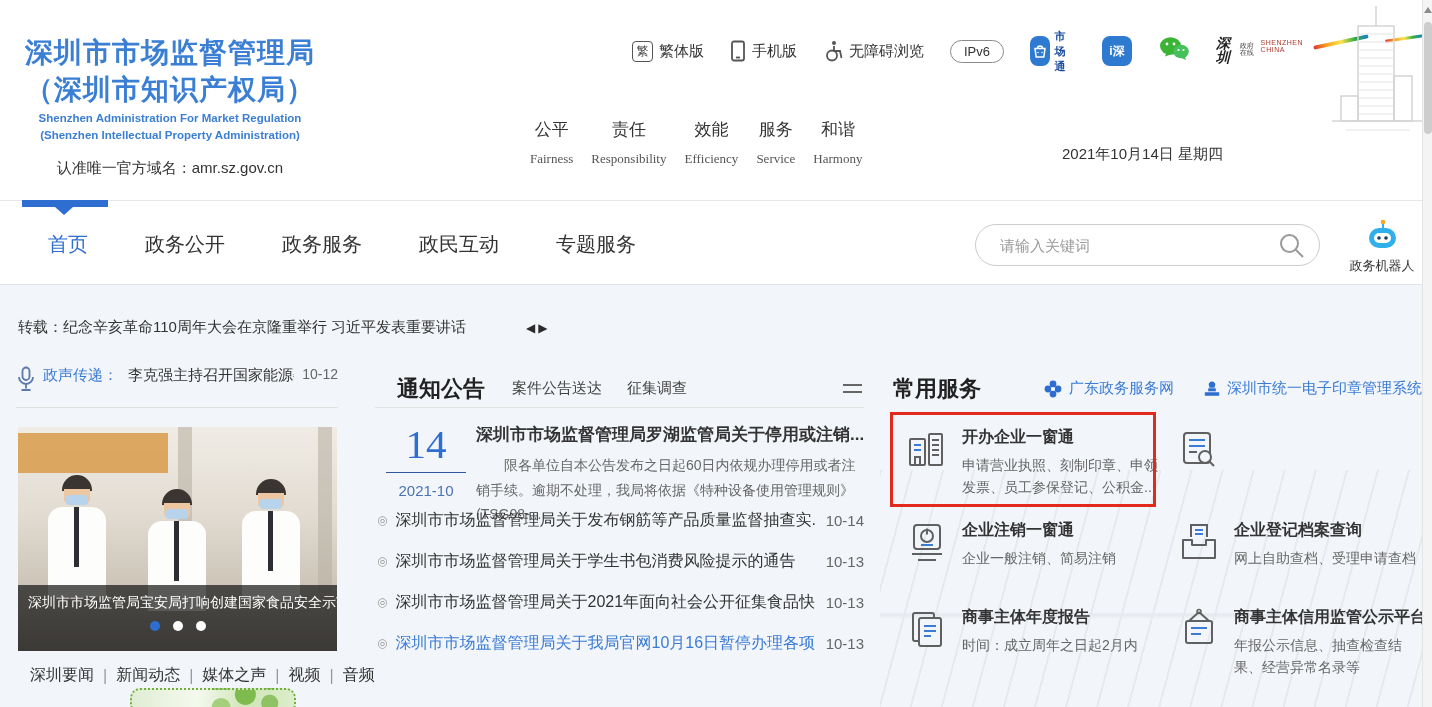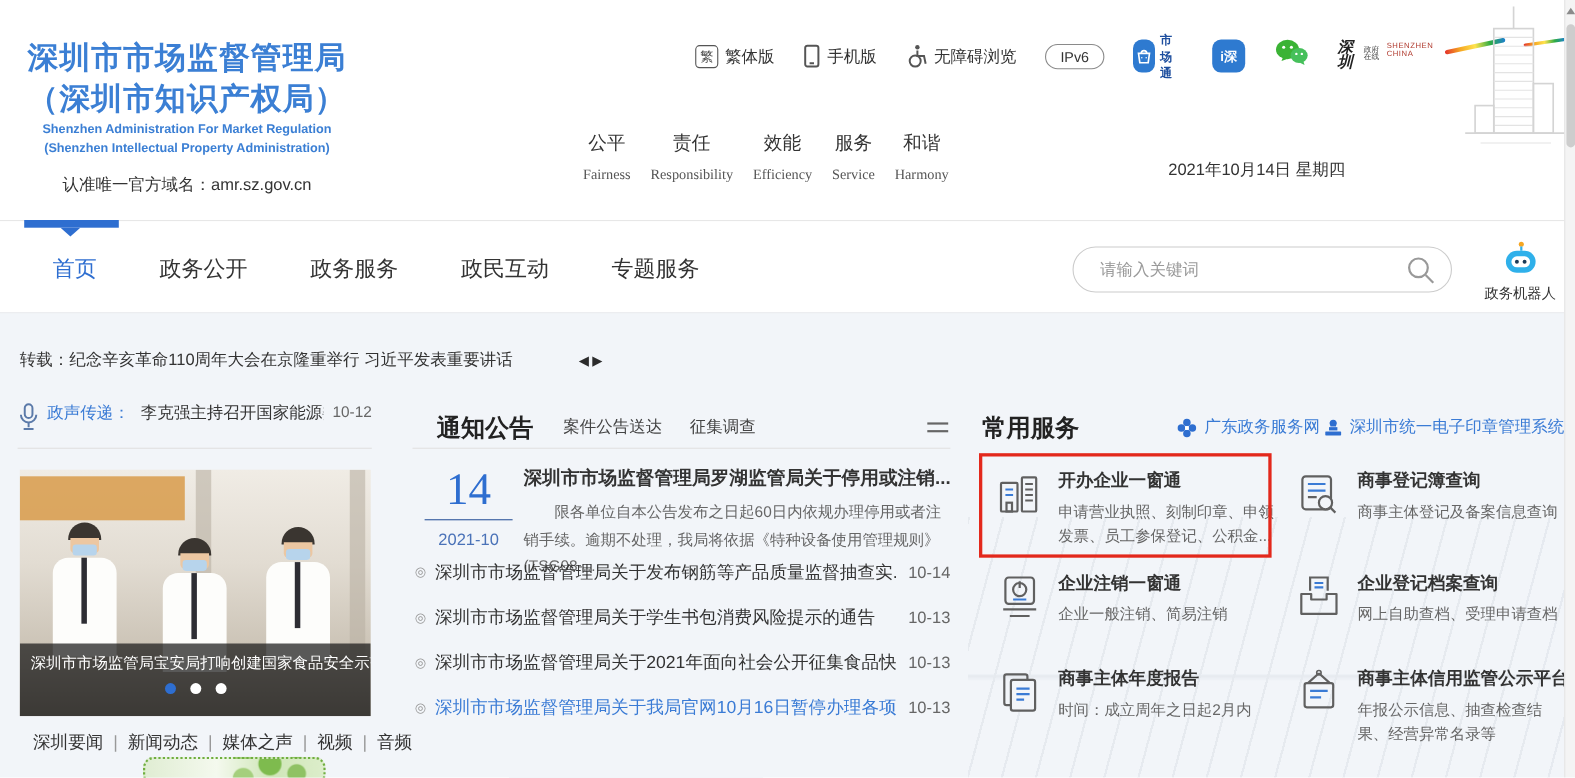--- a/index.html
+++ b/index.html
@@ -105,21 +105,21 @@
   .notice-list{position:absolute;left:375px;top:508px;width:489px;list-style:none;margin:0;padding:0;}
   .notice-item{display:flex;align-items:center;height:24px;margin-bottom:17px;cursor:pointer;}
   .notice-bullet{font-size:12px;color:#999;margin:0 8px 0 2px;}
   .notice-title{flex:1;font-size:16px;color:#333;white-space:nowrap;overflow:hidden;}
   .notice-item.highlight .notice-title{color:#3a7bd5;}
   .notice-date{font-size:15px;color:#666;margin-left:10px;}
 
   
   .services-header{position:absolute;left:893px;top:370px;width:529px;height:37px;display:flex;align-items:center;}
   .services-title{font-size:22px;font-weight:bold;color:#222;}
-  .portal-links{display:flex;gap:3px;margin-left:auto;}
+  .portal-links{display:flex;gap:29px;margin-left:auto;}
   .portal-link{display:flex;align-items:center;gap:6px;font-size:15px;color:#3a7bd5;cursor:pointer;white-space:nowrap;}
 
   .service-grid{position:absolute;left:891px;top:412px;width:531px;display:grid;grid-template-columns:272px 259px;grid-template-rows:93px 87px 87px;}
   .service-item{position:relative;display:flex;padding:15px 0 0 14px;box-sizing:border-box;cursor:pointer;}
   .service-item.highlighted::after{content:"";position:absolute;left:-1px;top:0;right:7px;bottom:-2px;border:3px solid #e3281c;pointer-events:none;}
   .service-icon{flex:0 0 44px;}
   .service-text{margin-left:13px;width:205px;}
   .service-title{font-size:16px;font-weight:bold;color:#333;white-space:nowrap;}
   .service-desc{margin-top:7px;font-size:14px;color:#666;line-height:1.55;}
 
@@ -431,24 +431,20 @@
     <div class="service-item">
       <span class="service-icon">
         <svg width="44" height="44" viewBox="0 0 44 44" fill="none">
             <rect x="7" y="6" width="26" height="30" rx="3" stroke="#606060" stroke-width="2"></rect>
             <path d="M12 13h16M12 19h16" stroke="#3a7bd5" stroke-width="2"></path>
             <path d="M12 25h8" stroke="#606060" stroke-width="2"></path>
             <circle cx="28" cy="30" r="6" fill="#f2f5f9" stroke="#606060" stroke-width="2"></circle>
             <path d="M32.5 34.5L37 39" stroke="#606060" stroke-width="2"></path>
           </svg>
       </span>
-      <span class="service-text">
-        <div class="service-title">商事登记簿查询</div>
-        <div class="service-desc">商事主体登记及备案信息查询</div>
-      </span>
     </div>
     <div class="service-item">
       <span class="service-icon">
         <svg width="44" height="44" viewBox="0 0 44 44" fill="none">
             <rect x="9" y="5" width="26" height="24" rx="3" stroke="#606060" stroke-width="2"></rect>
             <circle cx="22" cy="16" r="6" stroke="#606060" stroke-width="2"></circle>
             <path d="M22 8.5v6" stroke="#606060" stroke-width="2"></path>
             <path d="M16 25h12" stroke="#3a7bd5" stroke-width="2"></path>
             <path d="M7 34h30M13 40h18" stroke="#606060" stroke-width="2"></path>
           </svg>

